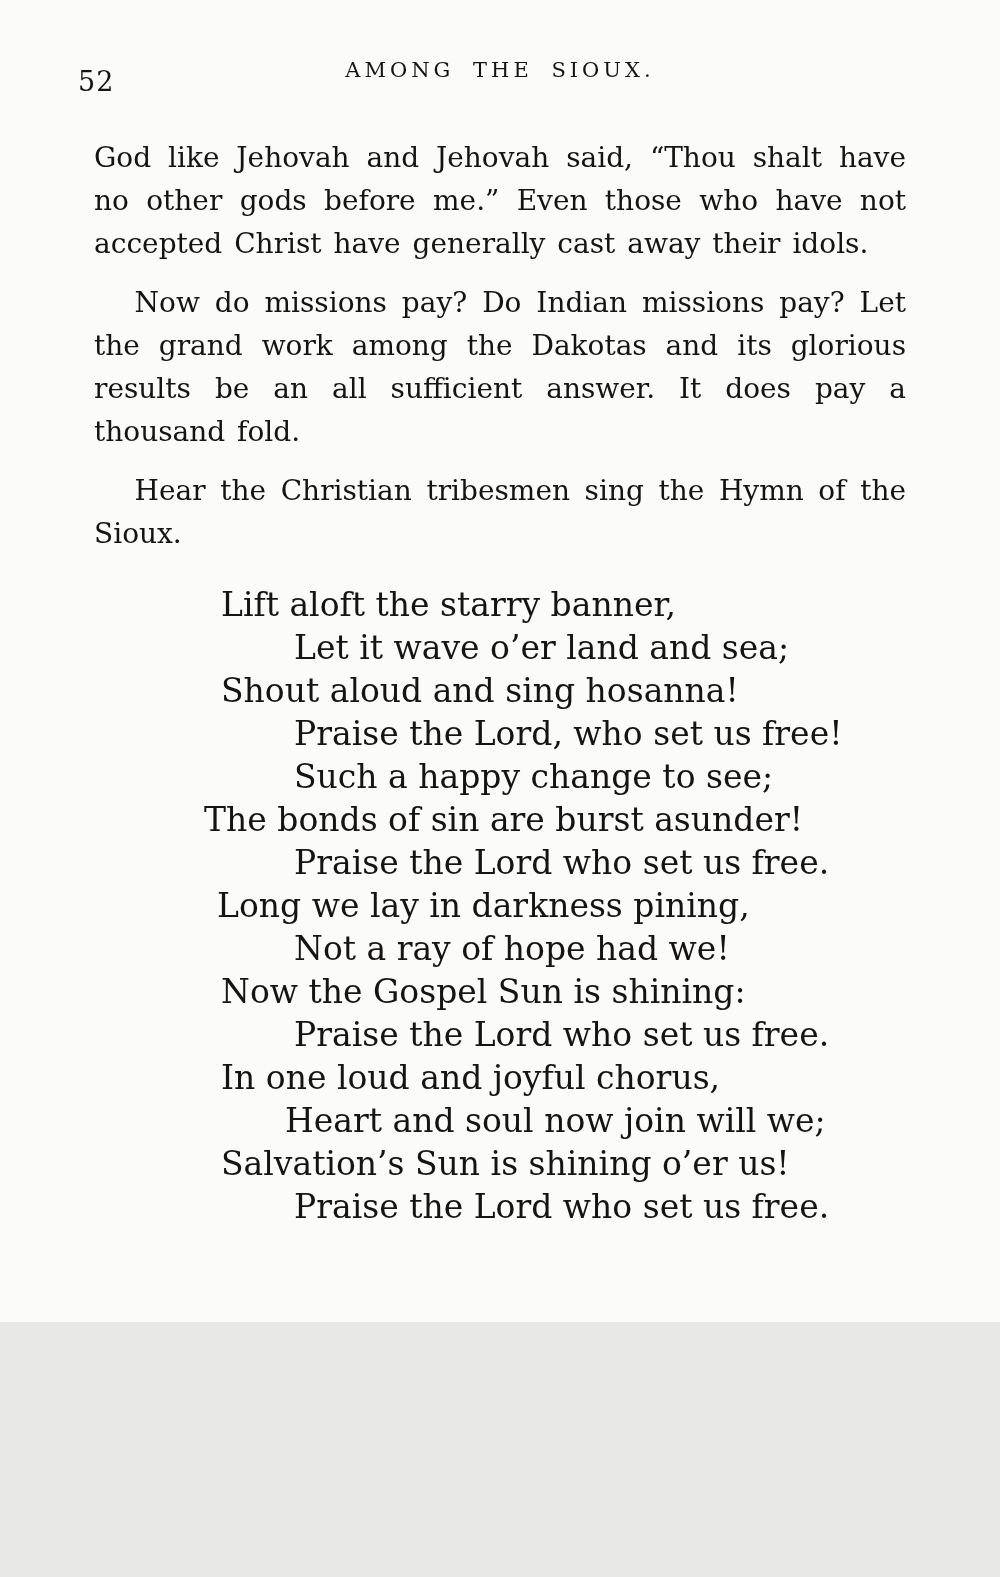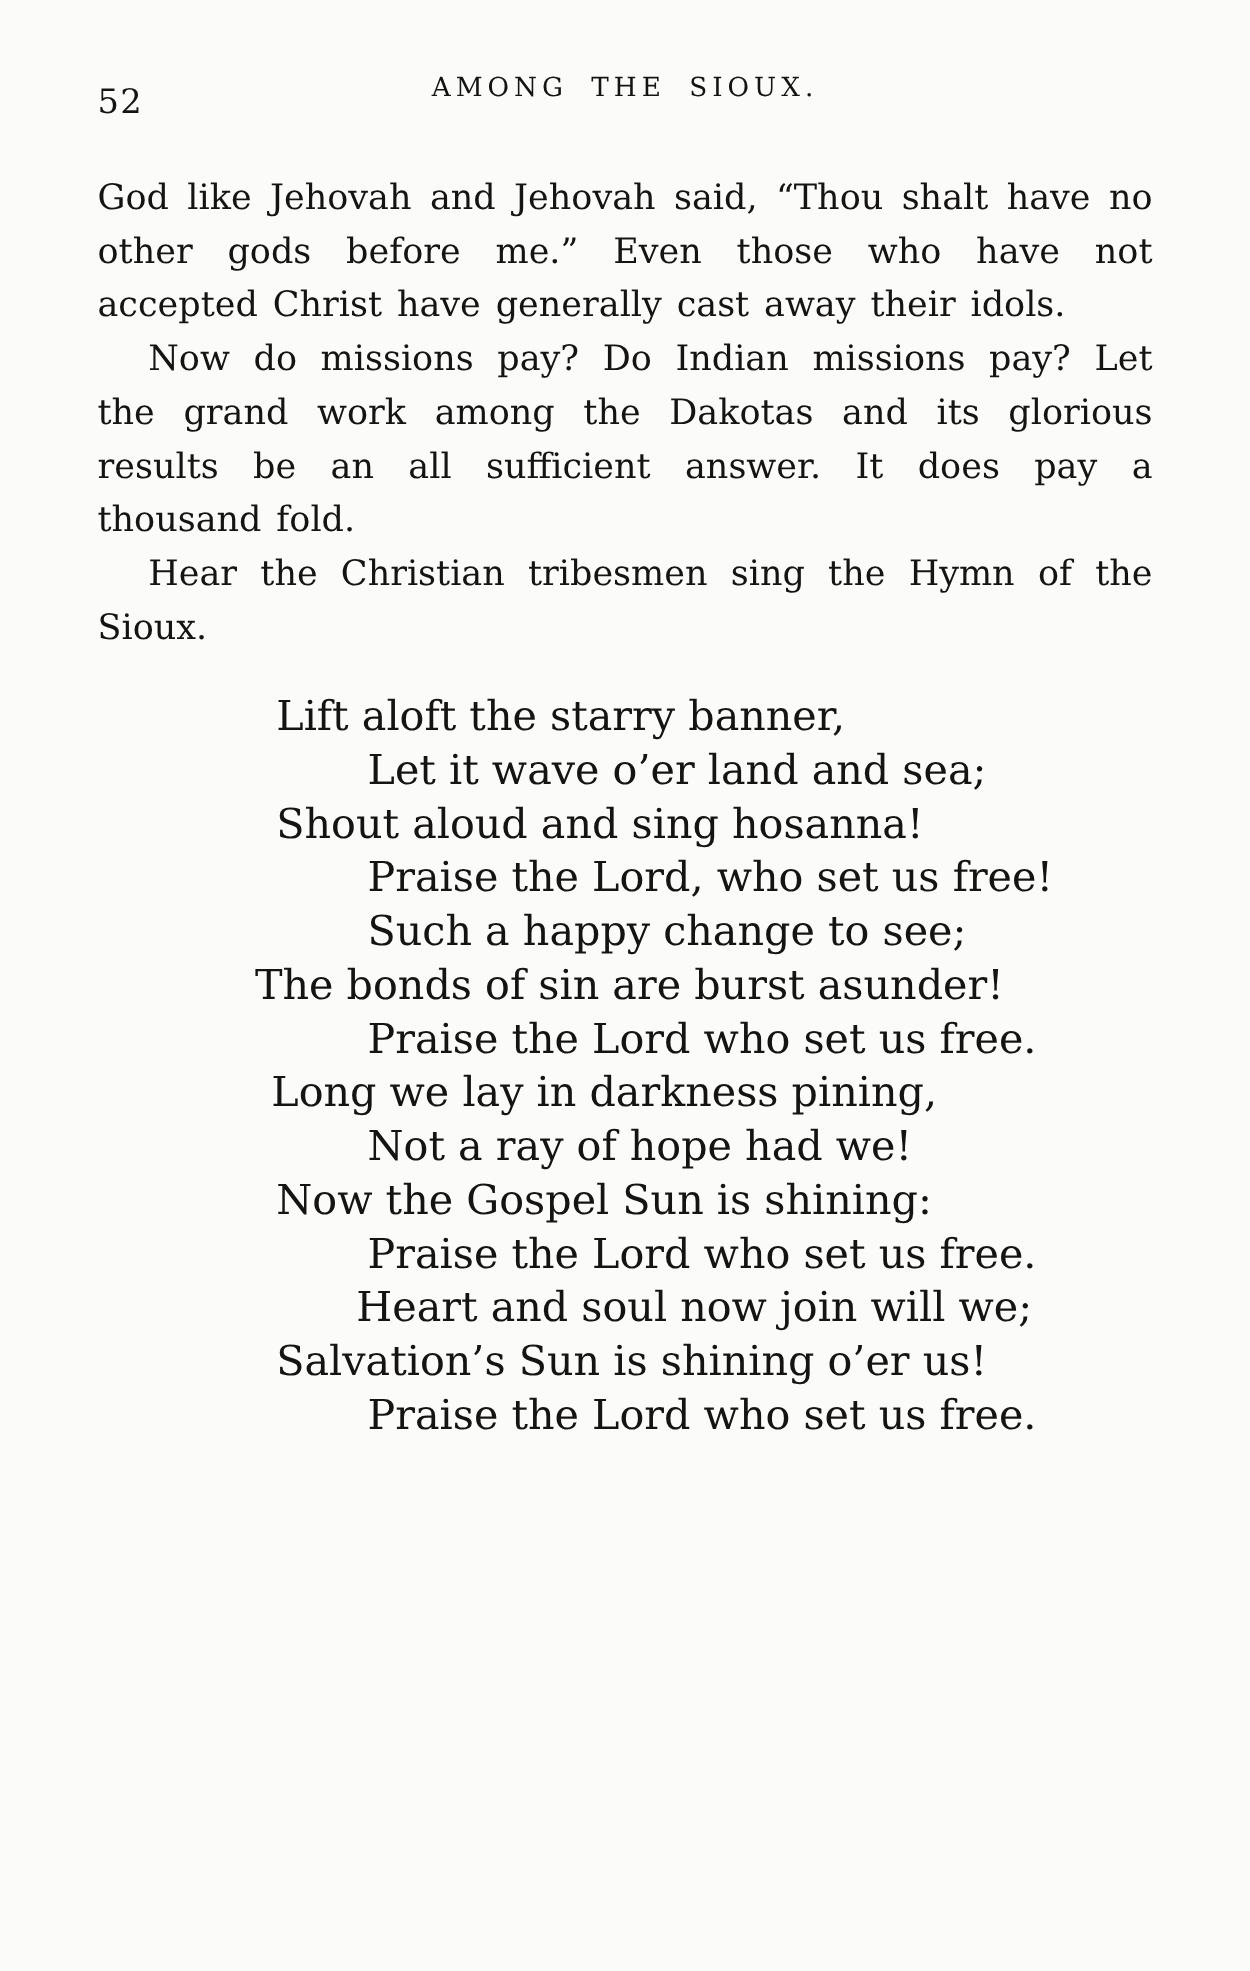--- a/index.html
+++ b/index.html
@@ -3,21 +3,21 @@
 <meta charset="utf-8">
 <style>
   html, body {
     margin: 0;
     padding: 0;
     background: #e8e8e6;
   }
   .page {
     position: relative;
     width: 1000px;
-    height: 1577px;
+    height: 1322px;
     margin: 0 auto;
     background: #fbfbf9;
     color: #161412;
     font-family: "DejaVu Serif", "Liberation Serif", serif;
     box-sizing: border-box;
     padding: 58px 78px 0 78px;
     overflow: hidden;
   }
   
   .page-header {
@@ -39,21 +39,21 @@
     letter-spacing: 4px;
     word-spacing: 8px;
   }
   
   .body-text {
     font-size: 28px;
     line-height: 43px;
     text-align: justify;
   }
   .body-text p {
-    margin: 0;
+    margin: 16px;
     text-indent: 1.45em;
     word-spacing: 3px;
   }
   .body-text p.no-indent {
     text-indent: 0;
   }
   
   .poem {
     margin-top: 28px;
     font-size: 33px;
@@ -82,19 +82,20 @@
       <div class="poem-line indent-1">Let it wave o’er land and sea;</div>
       <div class="poem-line indent-0">Shout aloud and sing hosanna!</div>
       <div class="poem-line indent-1">Praise the Lord, who set us free!</div>
       <div class="poem-line indent-1">Such a happy change to see;</div>
       <div class="poem-line indent-0" style="margin-left:126px;">The bonds of sin are burst asunder!</div>
       <div class="poem-line indent-1">Praise the Lord who set us free.</div>
       <div class="poem-line indent-0" style="margin-left:139px;">Long we lay in darkness pining,</div>
       <div class="poem-line indent-1">Not a ray of hope had we!</div>
       <div class="poem-line indent-0">Now the Gospel Sun is shining:</div>
       <div class="poem-line indent-1">Praise the Lord who set us free.</div>
+      <div class="poem-line indent-0">In one loud and joyful chorus,</div>
       <div class="poem-line indent-1" style="margin-left:207px;">Heart and soul now join will we;</div>
       <div class="poem-line indent-0">Salvation’s Sun is shining o’er us!</div>
       <div class="poem-line indent-1">Praise the Lord who set us free.</div>
     </div>
   </main>
 
 </div>
 
 </body></html>

